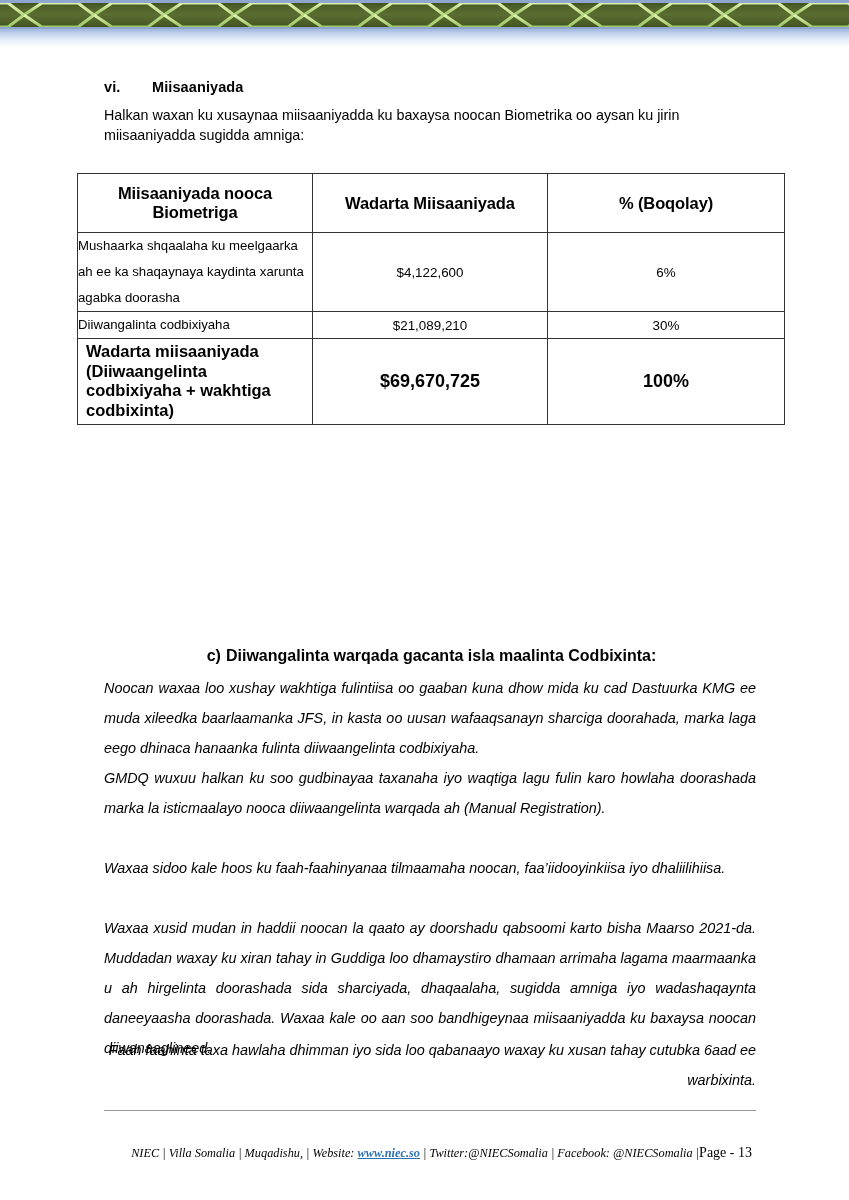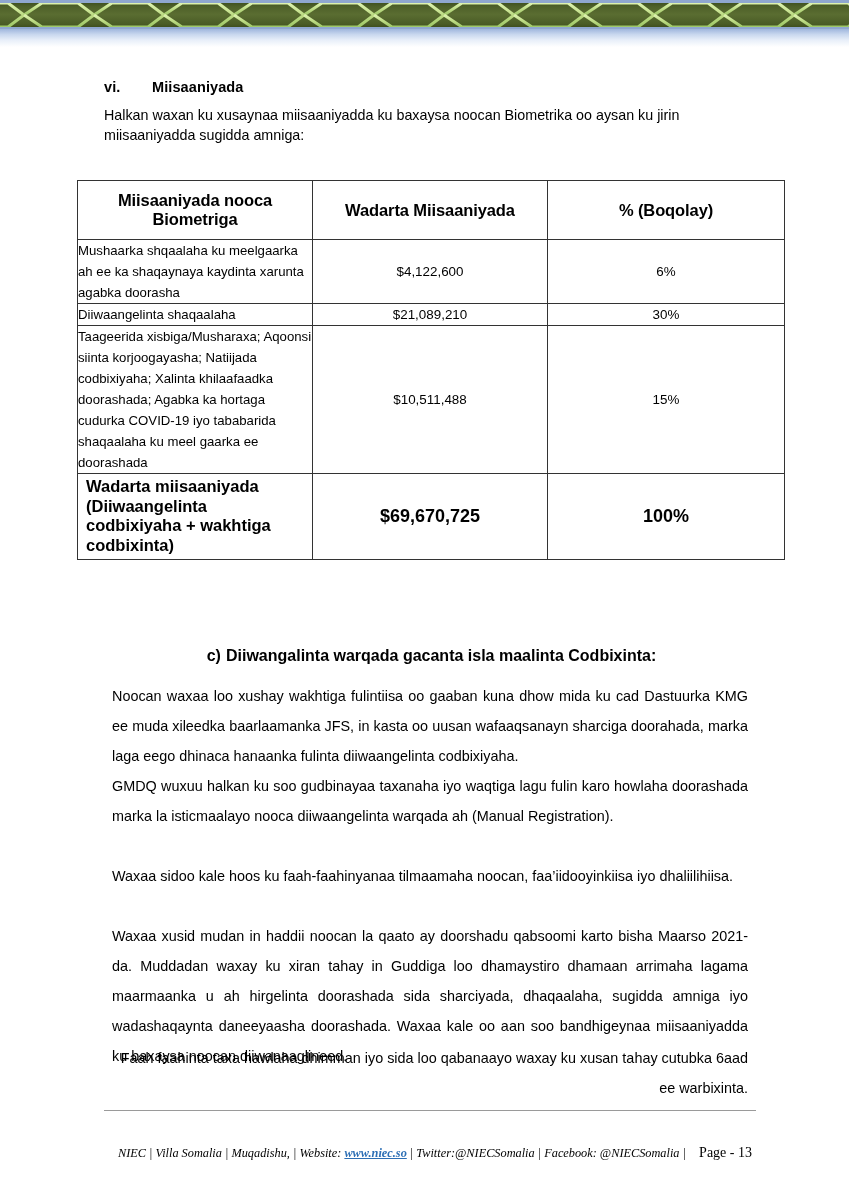--- a/index.html
+++ b/index.html
@@ -80,21 +80,20 @@
   }
 
   
   .budget-table {
     position: absolute;
     left: 77px;
     top: 173px;
     width: 707px;
     border-collapse: collapse;
     table-layout: fixed;
-    margin-top: 7px;
   }
   .budget-table td, .budget-table th {
     border: 1px solid #333333;
     padding: 0;
     vertical-align: middle;
     background: #ffffff;
   }
   .col-a { width: 235px; }
   .col-b { width: 235px; }
   .col-c { width: 237px; }
@@ -103,21 +102,21 @@
     text-align: center;
     font-weight: bold;
     font-size: 16.5px;
     line-height: 19px;
     padding: 10px 6px;
     letter-spacing: -0.1px;
   }
 
   .cell-desc {
     font-size: 13.2px;
-    line-height: 21px;
+    line-height: 26px;
     padding: 6px 8px 6px 9px;
     text-align: left;
   }
   .cell-num {
     font-size: 13.4px;
     text-align: center;
     padding: 6px 4px;
   }
   .cell-pct {
     font-size: 13.4px;
@@ -158,21 +157,22 @@
   }
   .p1 { top: 673px; }
   .p2 { top: 763px; }
   .p3 { top: 853px; }
   .p4 { top: 913px; }
   .p5 { top: 1035px; }
 
   .just { text-align: justify; }
   .just-last { text-align: right; }
   p.body-para {
-    margin: 8px;
+    margin: 0;
+    font-style: italic;
   }
 
   
   .footer-rule {
     position: absolute;
     left: 104px;
     top: 1110px;
     width: 652px;
     height: 1px;
     background: #9a9a9a;
@@ -184,21 +184,21 @@
     width: 652px;
     display: flex;
     align-items: baseline;
   }
   .footer-left {
     font-family: "Liberation Serif", serif;
     font-style: italic;
     font-size: 12.3px;
     white-space: nowrap;
     flex: 1 1 auto;
-    text-align: left;
+    text-align: right;
     padding-left: 14px;
     margin-top: 32px;
   }
   .footer-link {
     color: #2d6fb5;
     text-decoration: underline;
     font-weight: bold;
   }
   .footer-page {
     font-family: "Liberation Serif", serif;
@@ -267,28 +267,23 @@
         <th>% (Boqolay)</th>
       </tr>
     </thead>
     <tbody>
       <tr>
         <td class="cell-desc">Mushaarka shqaalaha ku meelgaarka ah ee ka shaqaynaya kaydinta xarunta agabka doorasha</td>
         <td class="cell-num">$4,122,600</td>
         <td class="cell-pct">6%</td>
       </tr>
       <tr>
-        <td class="cell-desc">Diiwaangelinta shaqaalaha</td>
+        <td class="cell-desc">Diiwangalinta codbixiyaha</td>
         <td class="cell-num">$21,089,210</td>
         <td class="cell-pct">30%</td>
-      </tr>
-      <tr>
-        <td class="cell-desc">Taageerida xisbiga/Musharaxa; Aqoonsi siinta korjoogayasha; Natiijada codbixiyaha; Xalinta khilaafaadka doorashada; Agabka ka hortaga cudurka COVID-19 iyo tababarida shaqaalaha ku meel gaarka ee doorashada</td>
-        <td class="cell-num">$10,511,488</td>
-        <td class="cell-pct">15%</td>
       </tr>
       <tr class="total-row">
         <td class="cell-desc">Wadarta miisaaniyada (Diiwaangelinta codbixiyaha + wakhtiga codbixinta)</td>
         <td class="cell-num">$69,670,725</td>
         <td class="cell-pct">100%</td>
       </tr>
     </tbody>
   </table>
 
   <div class="section-c-heading">

